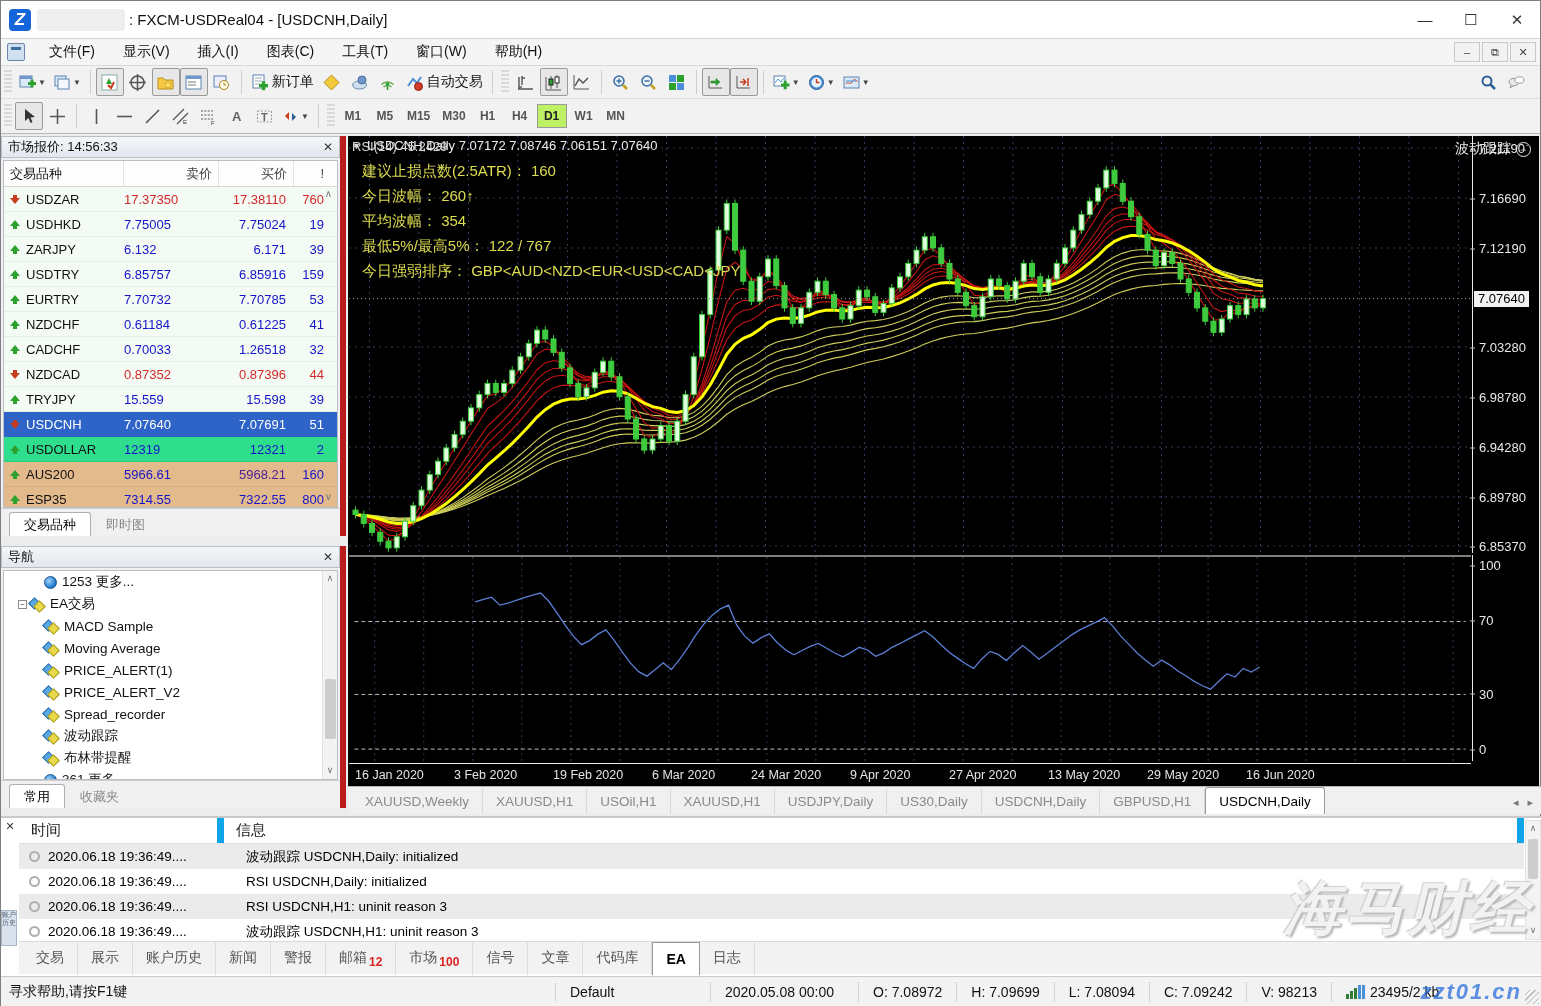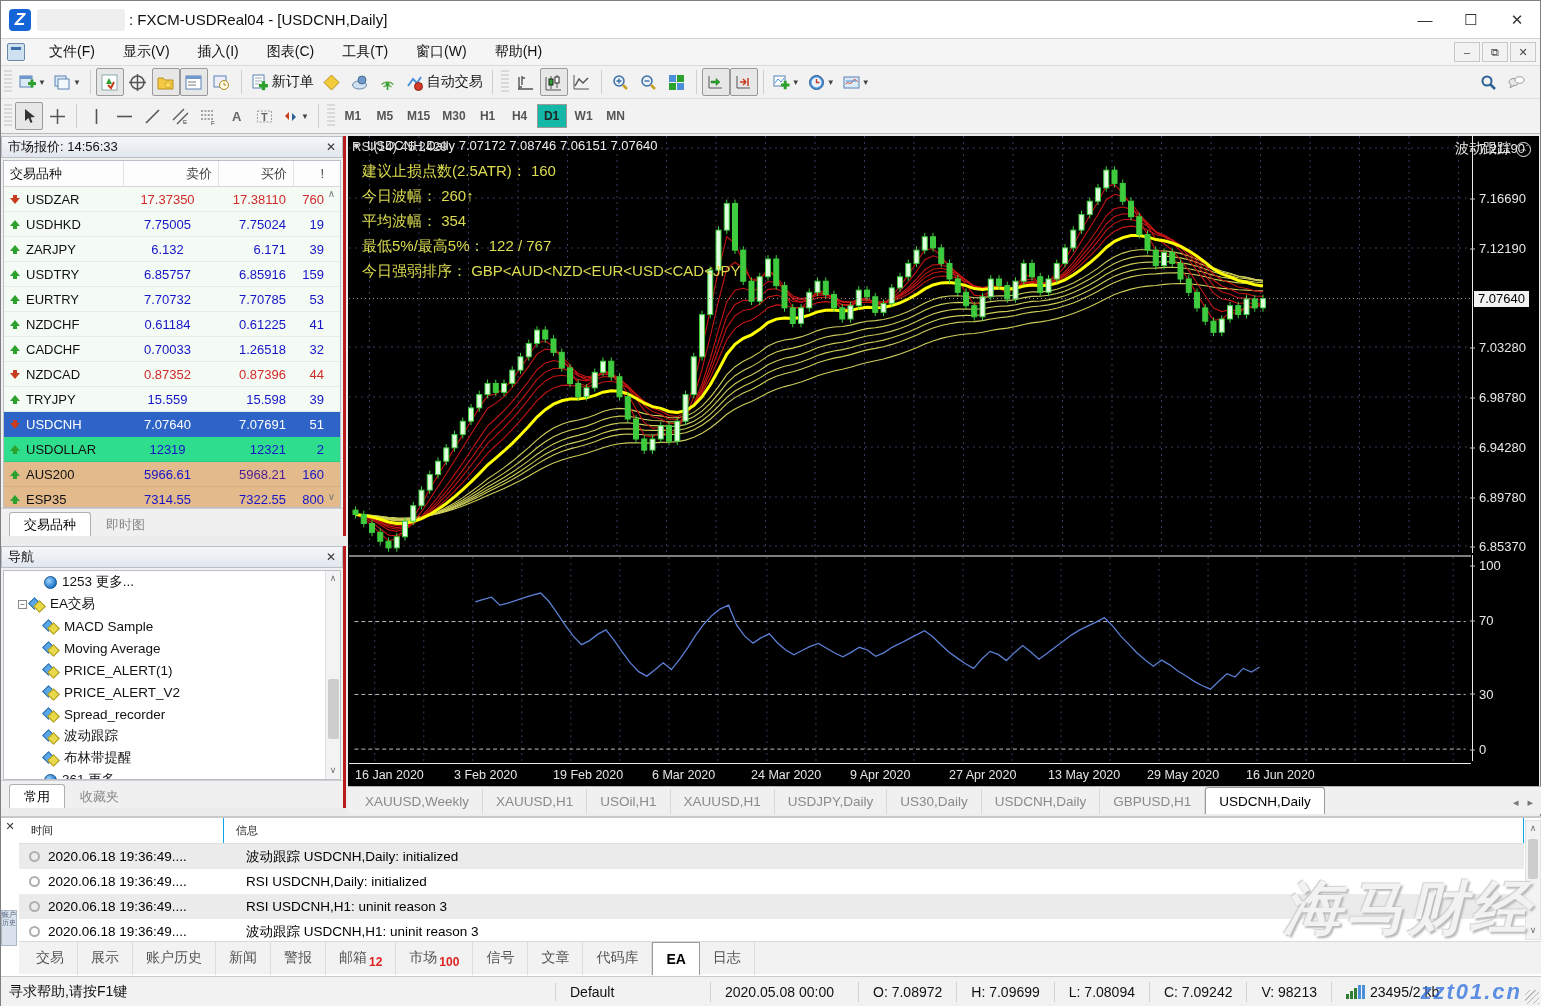--- a/index.html
+++ b/index.html
@@ -32,34 +32,34 @@
   #toolbar2 { top:98px; height:35px; border-bottom:1px solid #B9B9B9; }
   .tb-grip { width:8px; height:24px; margin:0 3px; background:repeating-linear-gradient(180deg,#d9d9d9 0 2px,#f2f2f2 2px 4px); }
   .tb-sep { width:1px; height:24px; background:#CFCFCF; margin:0 5px; }
   .tb-btn { height:28px; min-width:28px; padding:0 3px; display:flex; align-items:center; justify-content:center;
     border:1px solid transparent; border-radius:2px; color:#222; }
   .tb-btn.active { border-color:#9a9a9a; background:#E7E7E7; }
   .tb-caret { font-size:8px; color:#444; margin-left:2px; }
   .tb-label { font-size:14px; margin-left:4px; color:#111; }
   .tf-btn { height:24px; min-width:30px; padding:0 4px; display:flex; align-items:center; justify-content:center;
     color:#555; font-size:12px; font-weight:bold; border:1px solid transparent; }
-  .tf-btn.active { border-color:#9a9a9a; background:#14b8a6; color:#222; }
+  .tf-btn.active { border-color:#9a9a9a; background:#bef264; color:#222; }
   .icon16 { width:17px; height:17px; display:block; }
 
   
-  .left-panel { position:absolute; left:0; width:345px; background:#F0F0F0; border-right:3px solid #b91c1c; }
+  .left-panel { position:absolute; left:0; width:345px; background:#F0F0F0; border-right:6px solid #b91c1c; }
   .panel-caption { height:22px; background:linear-gradient(#F4F6F9,#E2E7EE); border:1px solid #B9BFC9;
     display:flex; align-items:center; padding:0 6px; font-size:13px; color:#111; }
   .panel-close { margin-left:auto; color:#333; font-size:12px; font-weight:bold; }
   .mw-table { position:absolute; left:2px; right:2px; top:24px; bottom:28px; background:#fff; border:1px solid #B9BFC9; overflow:hidden; }
   .mw-header { display:flex; height:26px; border-bottom:1px solid #D7D7D7; color:#444; background:#FDFDFD; }
   .mw-header > div { display:flex; align-items:center; padding:0 6px; border-right:1px solid #E3E3E3; font-size:13px; }
   .mw-row { display:flex; height:25px; align-items:center; background:#F4FAF4; border-bottom:1px solid #E6EFE6; font-size:13px; }
   .mw-c-sym { width:120px; display:flex; align-items:center; padding-left:5px; color:#111; }
-  .mw-c-bid { width:95px; text-align:center; padding-right:8px; }
+  .mw-c-bid { width:95px; text-align:left; padding-right:8px; }
   .mw-c-ask { width:75px; text-align:right; padding-right:8px; }
   .mw-c-spr { width:36px; text-align:right; padding-right:6px; }
   .arr { width:11px; height:11px; margin-right:6px; display:inline-block; position:relative; }
   .arr.up:before { content:""; position:absolute; left:1px; top:1px; border-left:5px solid transparent; border-right:5px solid transparent; border-bottom:6px solid #2DA12D; }
   .arr.up:after { content:""; position:absolute; left:4px; top:6px; width:4px; height:4px; background:#2DA12D; }
   .arr.down:before { content:""; position:absolute; left:1px; bottom:1px; border-left:5px solid transparent; border-right:5px solid transparent; border-top:6px solid #C83C1E; }
   .arr.down:after { content:""; position:absolute; left:4px; bottom:6px; width:4px; height:4px; background:#C83C1E; }
   .mw-scroll-up { position:absolute; right:1px; top:27px; width:15px; height:15px; color:#777; font-size:10px; text-align:center; }
   .mw-scroll-dn { position:absolute; right:1px; bottom:1px; width:15px; height:15px; color:#777; font-size:10px; text-align:center; }
   .panel-tabs { position:absolute; left:0; bottom:0; width:100%; height:28px; background:#F0F0F0;
@@ -105,21 +105,21 @@
     border-top:1px solid #B5B5B5; display:flex; align-items:flex-end; padding-left:4px; }
   .c-tab { height:25px; padding:0 13px; display:flex; align-items:center; color:#8a8a8a; font-size:13.5px;
     border-right:1px solid #D8D8D8; }
   .c-tab.active { background:#fff; color:#000; border:1px solid #9a9a9a; border-bottom:none; border-radius:3px 3px 0 0; height:27px; }
   .tab-scroll { margin-left:auto; margin-bottom:5px; margin-right:6px; color:#777; font-size:11px; letter-spacing:3px; }
 
   
   #terminal { position:absolute; left:0; top:815px; width:1541px; height:160px; background:#fff; border-top:2px solid #C9C9C9; }
   #term-close { position:absolute; left:2px; top:2px; width:14px; height:14px; font-size:11px; color:#333; text-align:center; }
   .term-header { position:absolute; left:18px; right:18px; top:0; height:26px; display:flex; border-bottom:1px solid #DDD; color:#222; }
-  .term-header > div { display:flex; align-items:center; padding-left:12px; border-right:1px solid #0ea5e9; font-size:11px; }
+  .term-header > div { display:flex; align-items:center; padding-left:12px; border-right:7px solid #0ea5e9; font-size:15px; }
   .t-col-time { width:205px; }
   .t-col-msg { flex:1; }
   .term-rows { position:absolute; left:18px; right:18px; top:26px; height:100px; }
   .term-row { height:25px; display:flex; align-items:center; font-size:13.5px; color:#000; }
   .term-row:nth-child(odd) { background:#EBEBEB; }
   .t-ic { width:11px; height:11px; border-radius:50%; border:2px solid #AFAFAF; margin:0 8px 0 10px; flex:none; }
   .t-time { width:186px; flex:none; }
   .t-msg { padding-left:12px; }
   .term-scrollbar { position:absolute; right:1px; top:2px; bottom:36px; width:16px; background:#F3F3F3; border:1px solid #E2E2E2; }
   #term-tabs { position:absolute; left:18px; right:0; bottom:2px; height:33px; display:flex; align-items:center; background:#F2F2F2; border-top:1px solid #D9D9D9; padding-left:4px; }

